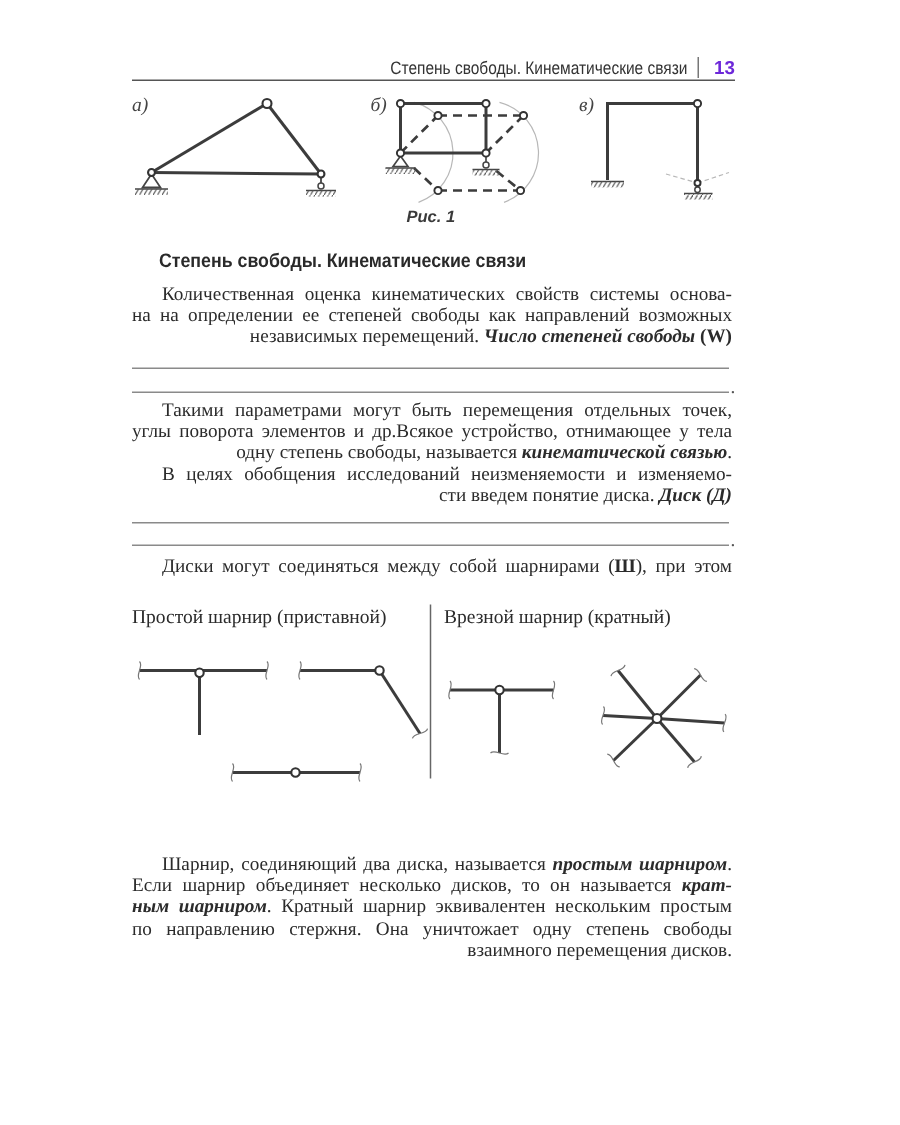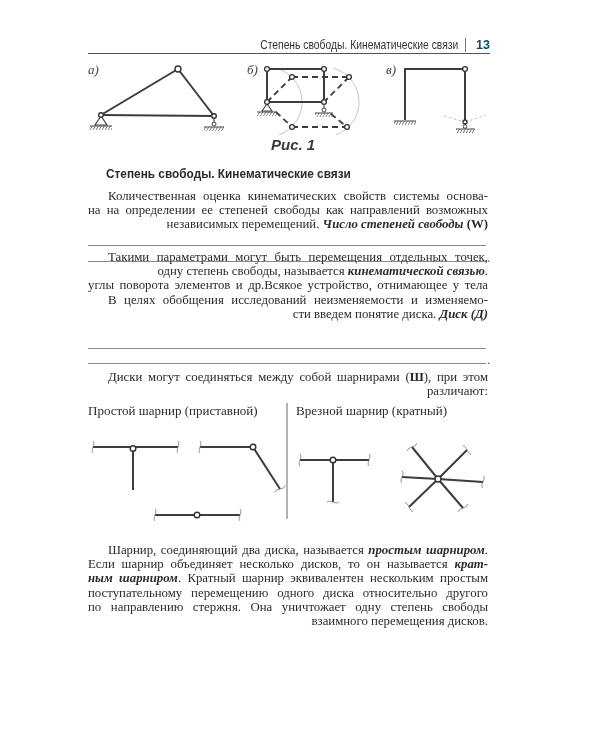--- a/index.html
+++ b/index.html
@@ -1,26 +1,26 @@
 <!DOCTYPE html>
 <html><head>
   <meta charset="utf-8">
   <style>
     html, body { margin: 0; padding: 0; background: #ffffff; }
     body { width: 600px; height: 750px; position: relative; overflow: hidden; color: #2b2b2b; }
 
     
     .run-title { position: absolute; top: 37px; right: 142px; font-family: "Liberation Sans", sans-serif; font-size: 12px; line-height: 16px; color: #333; transform: scaleX(0.86); transform-origin: right center; white-space: nowrap; }
     .run-sep { position: absolute; left: 465px; top: 38px; width: 1px; height: 14px; background: #777; }
-    .page-num { position: absolute; left: 476px; top: 37px; font-family: "Liberation Sans", sans-serif; font-weight: bold; font-size: 12.5px; line-height: 16px; color: #0c4a6e; }
+    .page-num { position: absolute; left: 476px; top: 37px; font-family: "Liberation Sans", sans-serif; font-weight: bold; font-size: 12.5px; line-height: 16px; color: #6d28d9; }
     .head-rule { position: absolute; left: 88px; top: 53px; width: 402px; height: 0; border-top: 1px solid #555; }
 
     
     .fig-label { position: absolute; font-family: "Liberation Serif", serif; font-style: italic; font-size: 13px; line-height: 14px; color: #444; }
-    .fig-caption { position: absolute; left: 271px; top: 138px; font-family: "Liberation Sans", sans-serif; font-style: italic; font-weight: bold; font-size: 15px; line-height: 14px; color: #3a3a3a; }
+    .fig-caption { position: absolute; left: 271px; top: 138px; font-family: "Liberation Sans", sans-serif; font-style: italic; font-weight: bold; font-size: 11px; line-height: 14px; color: #3a3a3a; }
 
     svg.drawing { position: absolute; left: 0; top: 0; width: 600px; height: 750px; }
 
     
     .sec-title { position: absolute; left: 106px; top: 166px; font-family: "Liberation Sans", sans-serif; font-weight: bold; font-size: 13px; line-height: 15px; color: #2a2a2a; transform: scaleX(0.91); transform-origin: left center; white-space: nowrap; }
 
     
     .txt { position: absolute; left: 88px; width: 400px; font-family: "Liberation Serif", serif; font-size: 12.8px; line-height: 14.2px; color: #2b2b2b; }
     .ln { height: 14.2px; text-align: right; }
     .ln.jus { text-align: justify; text-align-last: justify; }
@@ -206,40 +206,38 @@
 <div class="txt" style="top:189px;">
     <div class="ln ind jus"><span class="seg n">Количественная оценка кинематических свойств системы основа-</span></div>
     <div class="ln jus"><span class="seg n">на на определении ее степеней свободы как направлений возможных</span></div>
     <div class="ln"><span class="seg n">независимых перемещений. </span><span class="seg bi">Число степеней свободы</span><span class="seg n"> </span><span class="seg b">(W)</span></div>
   </div>
 
 <div class="answer-rule" style="top:245px;"></div>
 <div class="answer-rule" style="top:261px;"></div>
 <div class="answer-end" style="top:252px;">.</div>
 
-<div class="txt" style="top:250px;">
+<div class="txt" style="top:266px;">
     <div class="ln ind jus"><span class="seg n">Такими параметрами могут быть перемещения отдельных точек,</span></div>
+    <div class="ln jus"><span class="seg n">углы поворота элементов и др.Всякое устройство, отнимающее у тела</span></div>
     <div class="ln"><span class="seg n">одну степень свободы, называется </span><span class="seg bi">кинематической связью</span><span class="seg n">.</span></div>
-    <div class="ln jus"><span class="seg n">углы поворота элементов и др.Всякое устройство, отнимающее у тела</span></div>
     <div class="ln ind jus"><span class="seg n">В целях обобщения исследований неизменяемости и изменяемо-</span></div>
     <div class="ln"><span class="seg n">сти введем понятие диска. </span><span class="seg bi">Диск (Д)</span></div>
   </div>
 
 <div class="answer-rule" style="top:348px;"></div>
 <div class="answer-rule" style="top:363px;"></div>
 <div class="answer-end" style="top:354px;">.</div>
 
 <div class="txt" style="top:370px;">
     <div class="ln ind jus"><span class="seg n">Диски могут соединяться между собой шарнирами (</span><span class="seg b">Ш</span><span class="seg n">), при этом</span></div>
-    <div class="ln"><span class="seg n">различают:</span></div>
   </div>
 
 <div class="hinge-label" style="left:88px;">Простой шарнир (приставной)</div>
 <div class="hinge-label" style="left:296px;">Врезной шарнир (кратный)</div>
 
-<div class="txt" style="top:543px;">
+<div class="txt" style="top:569px;">
     <div class="ln ind jus"><span class="seg n">Шарнир, соединяющий два диска, называется </span><span class="seg bi">простым шарниром</span><span class="seg n">.</span></div>
     <div class="ln jus"><span class="seg n">Если шарнир объединяет несколько дисков, то он называется </span><span class="seg bi">крат-</span></div>
     <div class="ln jus"><span class="seg bi">ным шарниром</span><span class="seg n">. Кратный шарнир эквивалентен нескольким простым</span></div>
-    <div class="ln jus"><span class="seg n">поступательному перемещению одного диска относительно другого</span></div>
     <div class="ln jus"><span class="seg n">по направлению стержня. Она уничтожает одну степень свободы</span></div>
     <div class="ln"><span class="seg n">взаимного перемещения дисков.</span></div>
   </div>
 
 </body></html>

